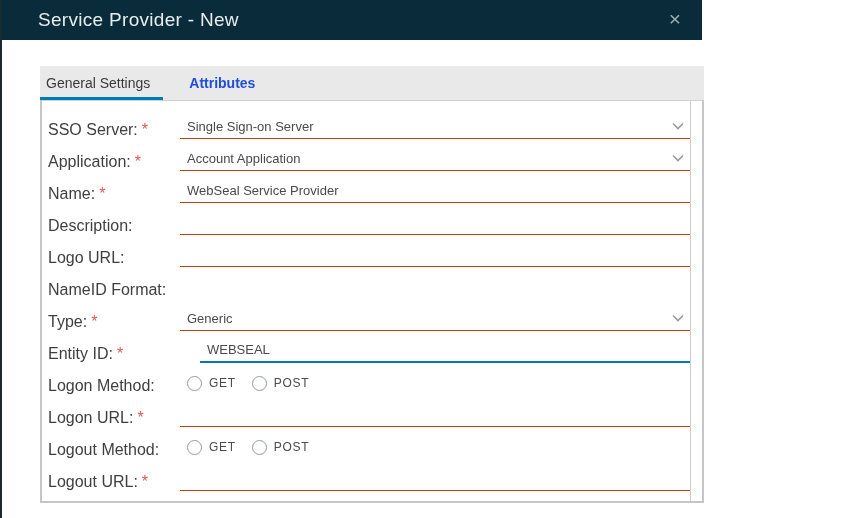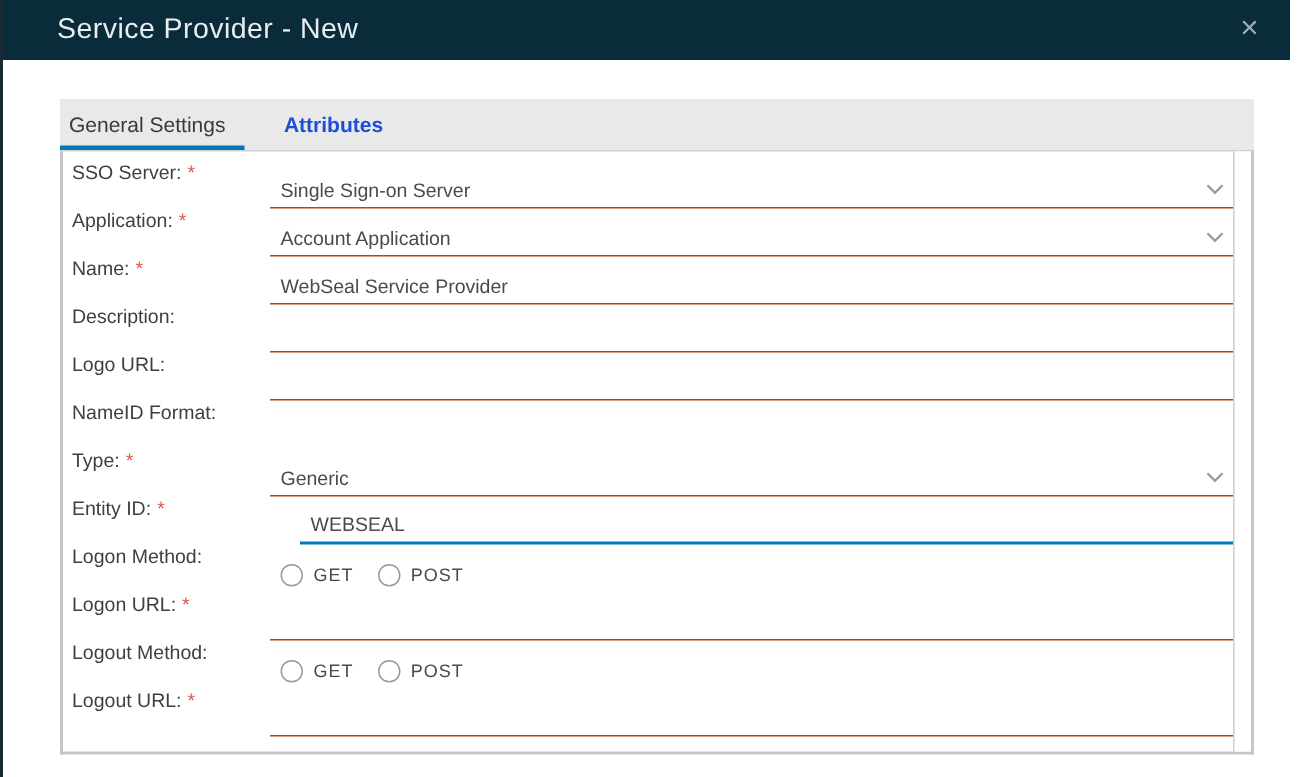--- a/index.html
+++ b/index.html
@@ -8,36 +8,36 @@
     background:#ffffff;
     font-family:"Liberation Sans","DejaVu Sans",sans-serif;
     -webkit-font-smoothing:antialiased;
   }
   .left-edge{
     position:absolute;left:0;top:0;width:2px;height:518px;
     background:#1b2a31;z-index:5;
   }
   
   .modal-header{
-    position:absolute;left:0;top:0;width:860px;height:40px;
+    position:absolute;left:0;top:0;width:702px;height:40px;
     background:#0a2b3a;z-index:4;
   }
   .modal-title{
     position:absolute;left:38px;top:0;line-height:40px;
     font-size:19px;font-weight:400;letter-spacing:.3px;color:#e8edef;
     white-space:nowrap;
   }
   .close-icon{
     position:absolute;right:15px;top:7px;width:24px;height:24px;
     color:#9fadb5;font-size:21px;line-height:24px;text-align:center;
     cursor:pointer;font-weight:300;
   }
   
   .content{
-    position:absolute;left:40px;top:66px;width:796px;
+    position:absolute;left:40px;top:66px;width:664px;
   }
   .tab-bar{
     height:34px;background:#e9e9e9;display:flex;align-items:center;
     position:relative;
   }
   .tab{
     font-size:14px;position:relative;height:34px;line-height:34px;
     cursor:pointer;white-space:nowrap;
   }
   .tab.active{color:#3a3a3a;padding:0 13px 0 6px;}
@@ -46,22 +46,22 @@
   }
   .tab.inactive{color:#1d4ed8;margin-left:26px;font-weight:bold;}
   .panel{
     box-sizing:border-box;height:403px;background:#ffffff;
     border:2px solid #c6c6c6;border-top:1px solid #d0d0d0;
     position:relative;padding:6px 0 0 6px;
   }
   .rows{margin-right:12px;}
   .form-row{height:32px;display:flex;}
   .flabel{
-    width:132px;flex:0 0 132px;display:flex;align-items:flex-start;
-    font-size:13px;font-weight:500;color:#3f3f3f;white-space:nowrap;
+    width:132px;flex:0 0 132px;display:flex;align-items:flex-end;
+    font-size:16px;font-weight:500;color:#3f3f3f;white-space:nowrap;
   }
   .star{color:#e0564f;margin-left:4px;font-weight:500;}
   .field{
     flex:1;position:relative;display:flex;align-items:flex-end;
     border-bottom:1px solid #c2410c;
     font-size:13px;color:#4a4a4a;
   }
   .fvalue{padding:0 0 4px 7px;white-space:nowrap;min-height:1px;}
   .field.focused{border-bottom:2px solid #0079b8;margin-left:20px;}
   .field.no-line{border-bottom:none;}

